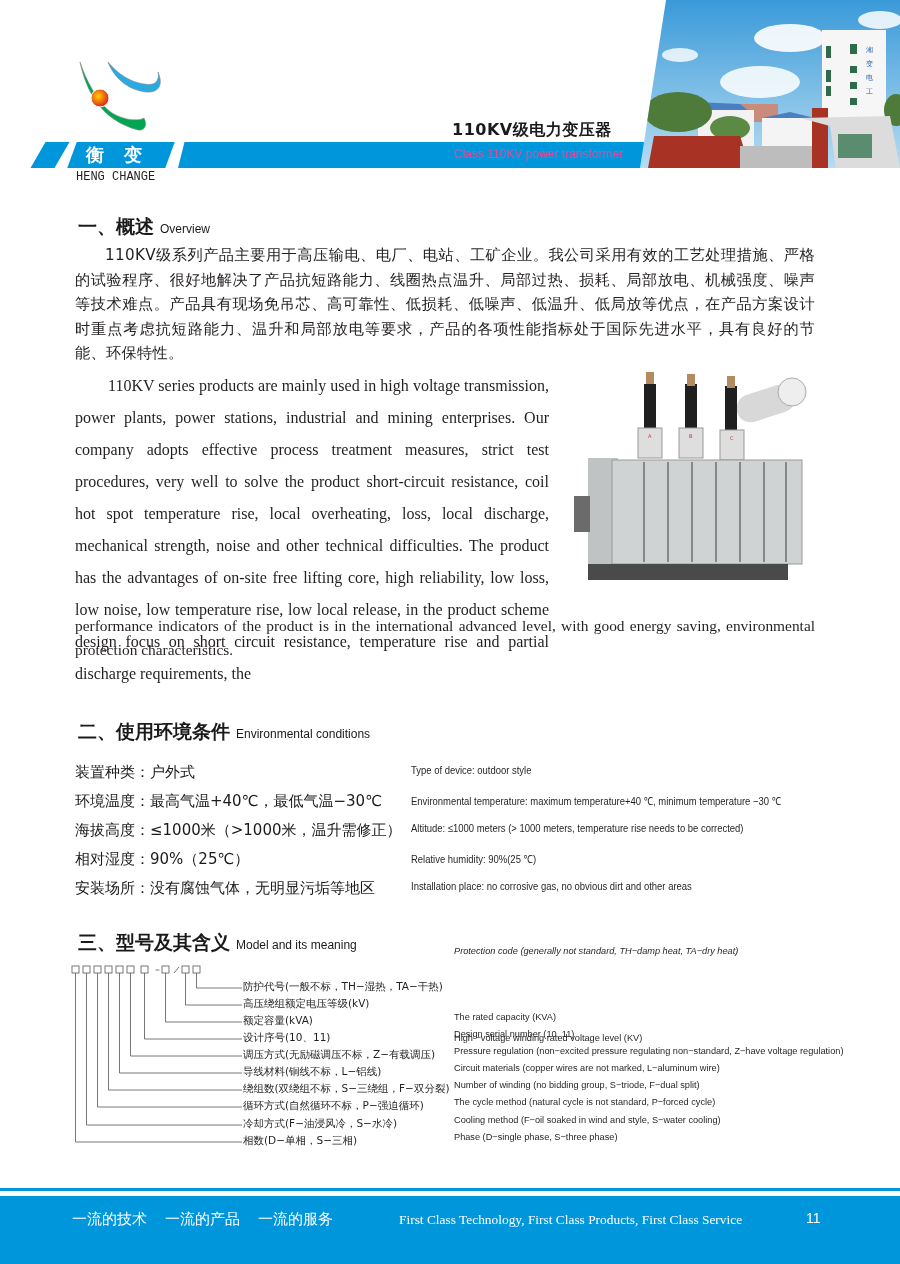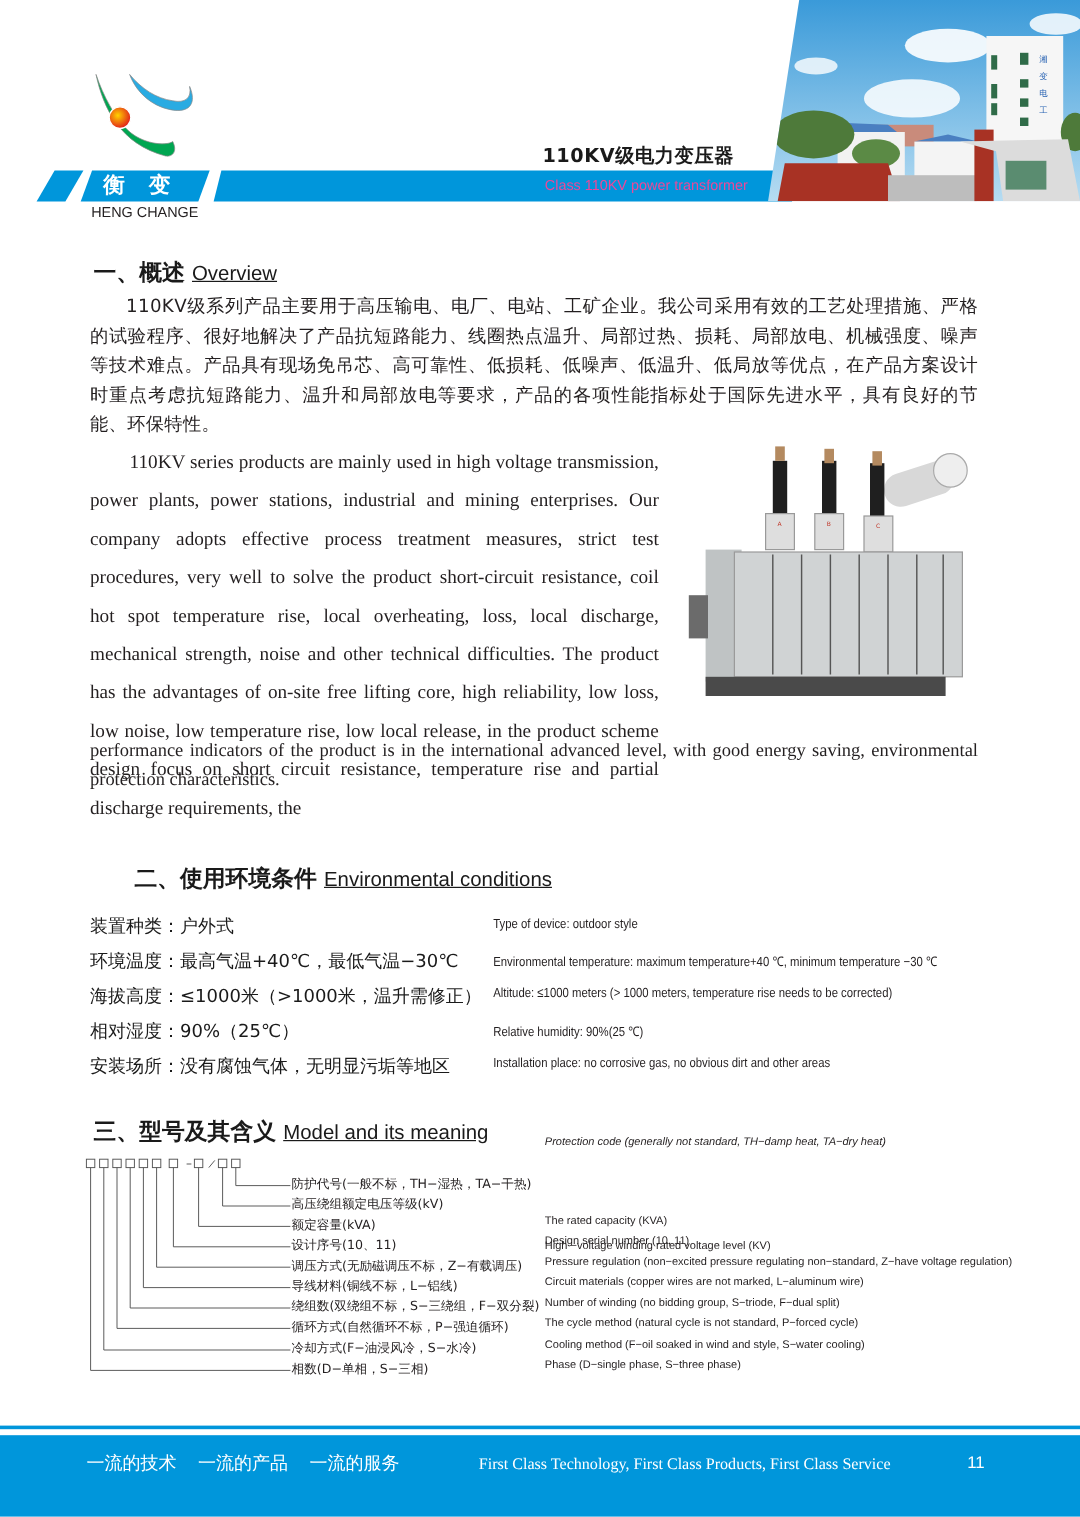--- a/index.html
+++ b/index.html
@@ -8,29 +8,29 @@
   .abs { position:absolute; }
 
   
   #logo { left:78px; top:60px; width:92px; height:76px; }
   .band-stripe { top:142px; height:26px; background:#0096db; }
   #stripe-a { left:38px; width:24px; transform:skewX(-30deg); }
   #stripe-b { left:72px; width:98px; transform:skewX(-20deg); }
   #stripe-c { left:178px; width:482px; transform:skewX(-14deg); transform-origin:left bottom; }
   #brand-cn { left:86px; top:143px; width:88px; height:17px; color:#fff; font-weight:bold;
               font-size:18px; letter-spacing:20px; line-height:24px; }
-  #brand-en { left:76px; top:170px; font-family:Liberation Sans, sans-serif; font-size:12px; color:#231f20;text-align:center; }
+  #brand-en { left:76px; top:170px; font-family:Liberation Mono, monospace; font-size:12px; color:#231f20;text-align:center; }
   #header-title { left:452px; top:120px; font-size:16px; font-weight:bold; color:#1a1a1a; letter-spacing:0.5px; }
   #header-sub { left:454px; top:147px; font-family:"Liberation Sans", sans-serif; font-size:12px; color:#ec4899; }
   #factory-photo { left:640px; top:0; width:260px; height:168px; overflow:hidden;
                    clip-path:polygon(26px 0, 260px 0, 260px 168px, 0 168px); }
 
   
   .sec-head { font-size:19px; font-weight:bold; color:#1a1a1a; }
-  .sec-head .en { font-family:"Liberation Sans", sans-serif; font-weight:normal; font-size:17px; margin-left:6px;text-decoration:underline; }
+  .sec-head .en { font-family:"Liberation Sans", sans-serif; font-weight:normal; font-size:12px; margin-left:6px; }
 
   
   #overview-cn { left:75px; top:243px; width:740px; font-size:15.2px; line-height:24.6px; text-align:justify;
                  text-indent:30px; letter-spacing:0.3px; }
   #overview-en { left:75px; top:370px; width:474px; font-family:"Liberation Serif", serif; font-size:16px;
                  line-height:32px; text-align:justify; text-indent:33px; }
   #overview-en-tail { left:75px; top:614px; width:740px; font-family:"Liberation Serif", serif; font-size:15.4px;
                  line-height:24.4px; text-align:justify; text-align-last:left; }
   #transformer-photo { left:564px; top:362px; width:252px; height:234px; background:#ffffff; }
 
@@ -154,21 +154,21 @@
       <line x1="104" y1="100" x2="104" y2="200"></line>
       <line x1="128" y1="100" x2="128" y2="200"></line>
     <line x1="152" y1="100" x2="152" y2="200"></line>
       <line x1="176" y1="100" x2="176" y2="200"></line>
       <line x1="200" y1="100" x2="200" y2="200"></line>
       <line x1="222" y1="100" x2="222" y2="200"></line>
   </g>
   <rect x="24" y="202" width="200" height="16" fill="#4a4a4a"></rect>
 </svg>
 
-<div class="abs sec-head" style="left:78px; top:719px;margin-left:34px;">
+<div class="abs sec-head" style="left:78px; top:719px;">
   <span>二、使用环境条件</span><span class="en">Environmental conditions</span>
 </div>
 
 <div class="abs env-cn" style="top:763px;">装置种类：户外式</div>
 <div class="abs env-en" style="top:764px;">Type of device: outdoor style</div>
 <div class="abs env-cn" style="top:792px;">环境温度：最高气温+40℃，最低气温−30℃</div>
 <div class="abs env-en" style="top:793px;">Environmental temperature: maximum temperature+40 ℃, minimum temperature −30 ℃</div>
 <div class="abs env-cn" style="top:821px;">海拔高度：≤1000米（&gt;1000米，温升需修正）</div>
 <div class="abs env-en" style="top:822px;">Altitude: ≤1000 meters (&gt; 1000 meters, temperature rise needs to be corrected)</div>
 <div class="abs env-cn" style="top:850px;">相对湿度：90%（25℃）</div>

